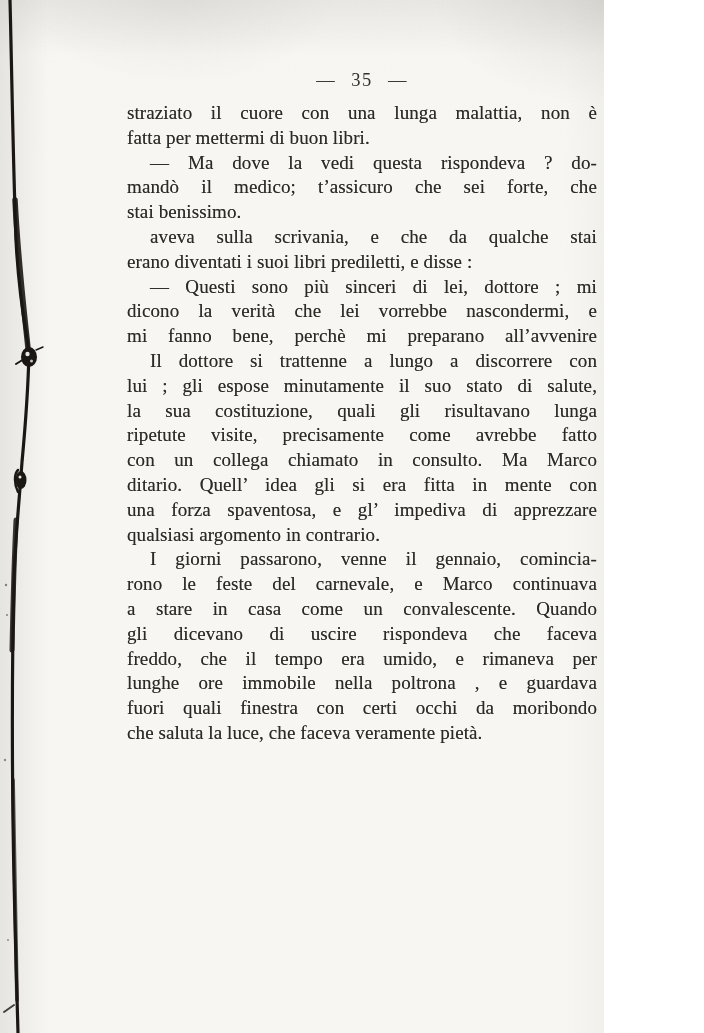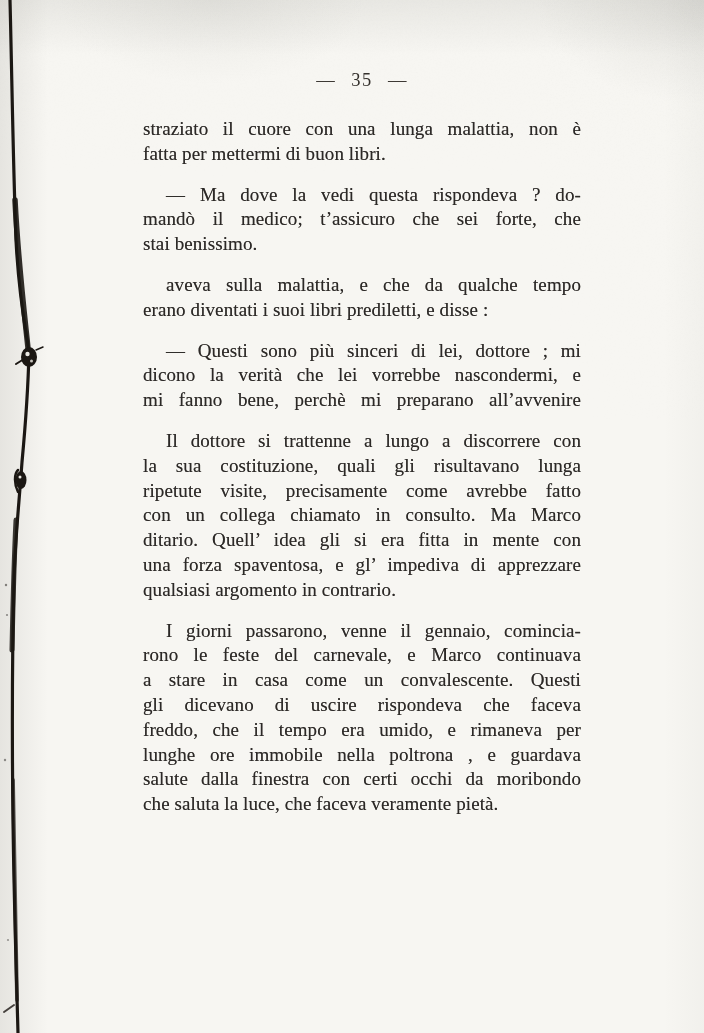--- a/index.html
+++ b/index.html
@@ -2,21 +2,21 @@
 <html><head>
 <meta charset="utf-8">
 <style>
   html, body {
     margin: 0;
     padding: 0;
     background: #ffffff;
   }
   .scan {
     position: relative;
-    width: 704px;
+    width: 604px;
     height: 1033px;
     overflow: hidden;
     background:
       radial-gradient(240px 150px at 100% 0%, rgba(150,150,144,0.20), rgba(150,150,144,0) 70%),
       radial-gradient(220px 120px at 30% 0%, rgba(162,162,156,0.14), rgba(162,162,156,0) 70%),
       linear-gradient(to bottom, rgba(172,172,166,0.20), rgba(172,172,166,0) 55px),
       linear-gradient(to right, rgba(168,166,160,0.22), rgba(168,166,160,0) 48px),
       linear-gradient(to left, rgba(190,190,184,0.10), rgba(190,190,184,0) 40px),
       #f7f6f2;
     font-family: "Liberation Serif", "DejaVu Serif", serif;
@@ -35,21 +35,21 @@
   }
   .text-block {
     position: absolute;
     top: 101px;
     left: 127px;
     width: 470px;
     font-size: 19px;
     letter-spacing: 0.1px;
     text-shadow: 0 0 0.5px rgba(46,42,38,0.55);
   }
-  .paragraph { margin: 16px; }
+  .paragraph { margin: 0; }
   .line {
     line-height: 24.8px;
     text-align: justify;
     text-align-last: justify;
     white-space: normal;
   }
   .line.last {
     text-align-last: left;
   }
   .paragraph.indented .line:first-child {
@@ -127,42 +127,43 @@
       <div class="paragraph">
         <div class="line">straziato il cuore con una lunga malattia, non è</div>
         <div class="line last">fatta per mettermi di buon libri.</div>
       </div>
       <div class="paragraph indented">
         <div class="line">— Ma dove la vedi questa rispondeva ? do-</div>
         <div class="line">mandò il medico; t’assicuro che sei forte, che</div>
         <div class="line last">stai benissimo.</div>
       </div>
       <div class="paragraph indented">
-        <div class="line">aveva sulla malattia, e che da qualche tempo</div>
+        <div class="line">aveva sulla scrivania, e che da qualche stai</div>
         <div class="line last">erano diventati i suoi libri prediletti, e disse :</div>
       </div>
       <div class="paragraph indented">
         <div class="line">— Questi sono più sinceri di lei, dottore ; mi</div>
         <div class="line">dicono la verità che lei vorrebbe nascondermi, e</div>
         <div class="line">mi fanno bene, perchè mi preparano all’avvenire</div>
       </div>
       <div class="paragraph indented">
         <div class="line">Il dottore si trattenne a lungo a discorrere con</div>
+        <div class="line">lui ; gli espose minutamente il suo stato di salute,</div>
         <div class="line">la sua costituzione, quali gli risultavano lunga</div>
         <div class="line">ripetute visite, precisamente come avrebbe fatto</div>
         <div class="line">con un collega chiamato in consulto. Ma Marco</div>
         <div class="line">ditario. Quell’ idea gli si era fitta in mente con</div>
         <div class="line">una forza spaventosa, e gl’ impediva di apprezzare</div>
         <div class="line last">qualsiasi argomento in contrario.</div>
       </div>
       <div class="paragraph indented">
         <div class="line">I giorni passarono, venne il gennaio, comincia-</div>
         <div class="line">rono le feste del carnevale, e Marco continuava</div>
-        <div class="line">a stare in casa come un convalescente. Questi</div>
+        <div class="line">a stare in casa come un convalescente. Quando</div>
         <div class="line">gli dicevano di uscire rispondeva che faceva</div>
         <div class="line">freddo, che il tempo era umido, e rimaneva per</div>
         <div class="line">lunghe ore immobile nella poltrona , e guardava</div>
-        <div class="line">salute dalla finestra con certi occhi da moribondo</div>
+        <div class="line">fuori quali finestra con certi occhi da moribondo</div>
         <div class="line last">che saluta la luce, che faceva veramente pietà.</div>
       </div>
     </div>
 
 </div>
 
 </body></html>

